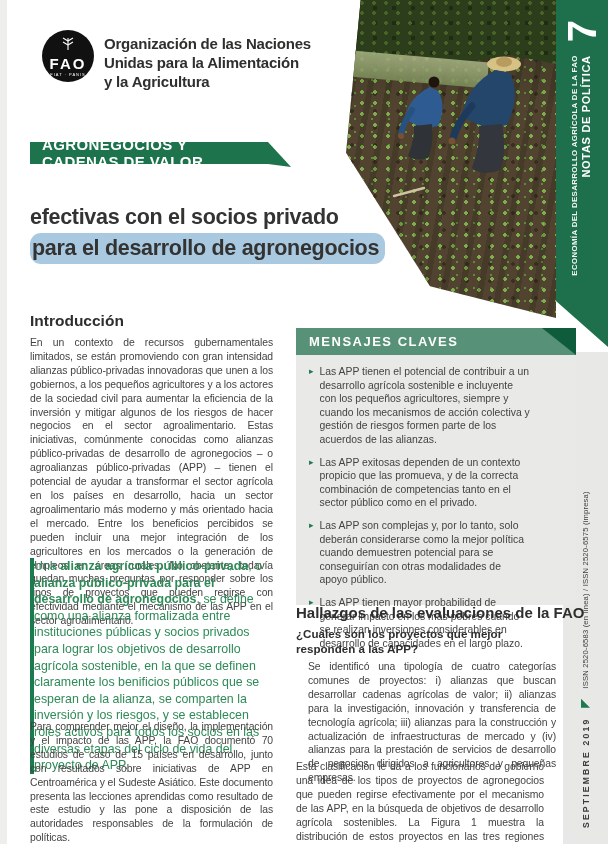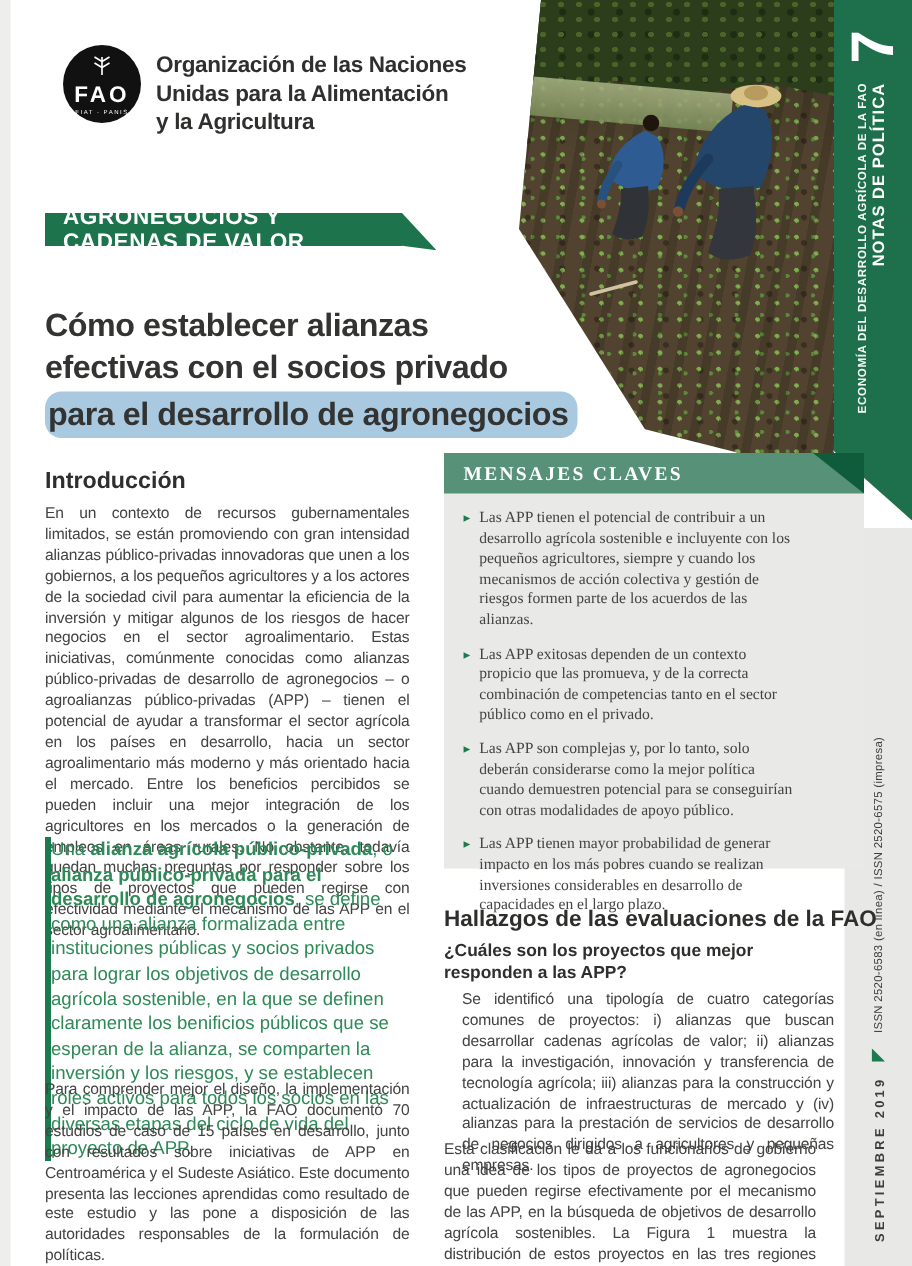--- a/index.html
+++ b/index.html
@@ -76,21 +76,21 @@
   
   .intro-h{position:absolute;left:30px;top:312px;font-size:15.5px;font-weight:bold;color:#2e2e2d;}
   .body-txt{font-size:10.4px;line-height:13.9px;text-align:justify;color:#434342;letter-spacing:-0.1px;}
   .intro-p1{position:absolute;left:30px;top:336px;width:243px;}
   .quote{position:absolute;left:30px;top:558px;width:232px;border-left:4px solid #1c7a4f;
          font-size:12.4px;line-height:16.6px;color:#2e8a57;}
   .quote b{font-weight:bold;}
   .intro-p3{position:absolute;left:30px;top:720px;width:243px;}
 
   
-  .km-box{position:absolute;left:296px;top:302px;width:280px;height:277px;background:#e9eae7;font-family:Liberation Serif, serif;}
+  .km-box{position:absolute;left:296px;top:328px;width:280px;height:277px;background:#e9eae7;}
   .km-head{position:absolute;left:0;top:0;width:100%;height:27px;background:#579178;
            color:#fff;font-size:13px;font-weight:bold;letter-spacing:1.5px;
            display:flex;align-items:center;padding-left:13px;box-sizing:border-box;}
   .km-fold{position:absolute;right:0;top:0;width:34px;height:27px;background:#0f5c3c;
            clip-path:polygon(0 0,100% 0,100% 100%);}
   .km-list{position:absolute;left:13px;top:37px;width:222px;display:flex;flex-direction:column;gap:9px;}
   .km-item{display:flex;gap:6px;font-size:10.4px;line-height:13.6px;color:#434342;}
   .km-arrow{color:#1c7a4f;font-size:9px;line-height:13px;flex:none;}
 
   
@@ -124,21 +124,20 @@
     <div>Unidas para la Alimentación</div>
     <div>y la Agricultura</div>
   </div>
 
   <div class="banner">
     <span>AGRONEGOCIOS Y CADENAS DE VALOR</span>
   </div>
   <div class="banner-tail"></div>
 
   <div class="title">
-    <div>Cómo establecer alianzas</div>
     <div>efectivas con el socios privado</div>
     <span class="hl">para el desarrollo de agronegocios</span>
   </div>
 
   <div class="photo">
     <div class="trees"></div>
     <div class="grass"></div>
     <svg width="210" height="318" viewBox="0 0 210 318">
 
       <circle cx="88" cy="82" r="5.5" fill="#20150e"></circle>

